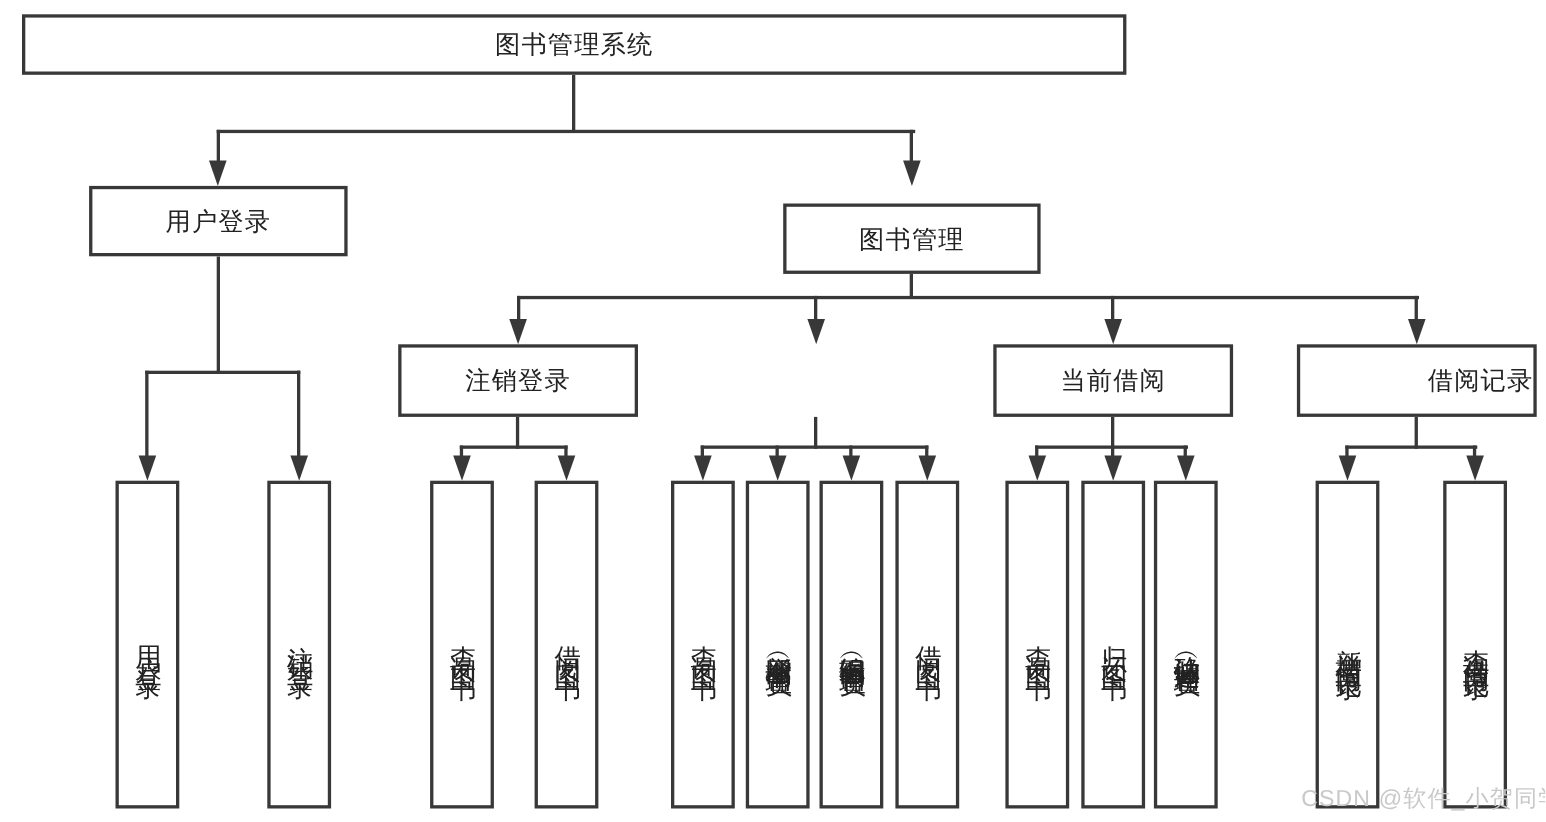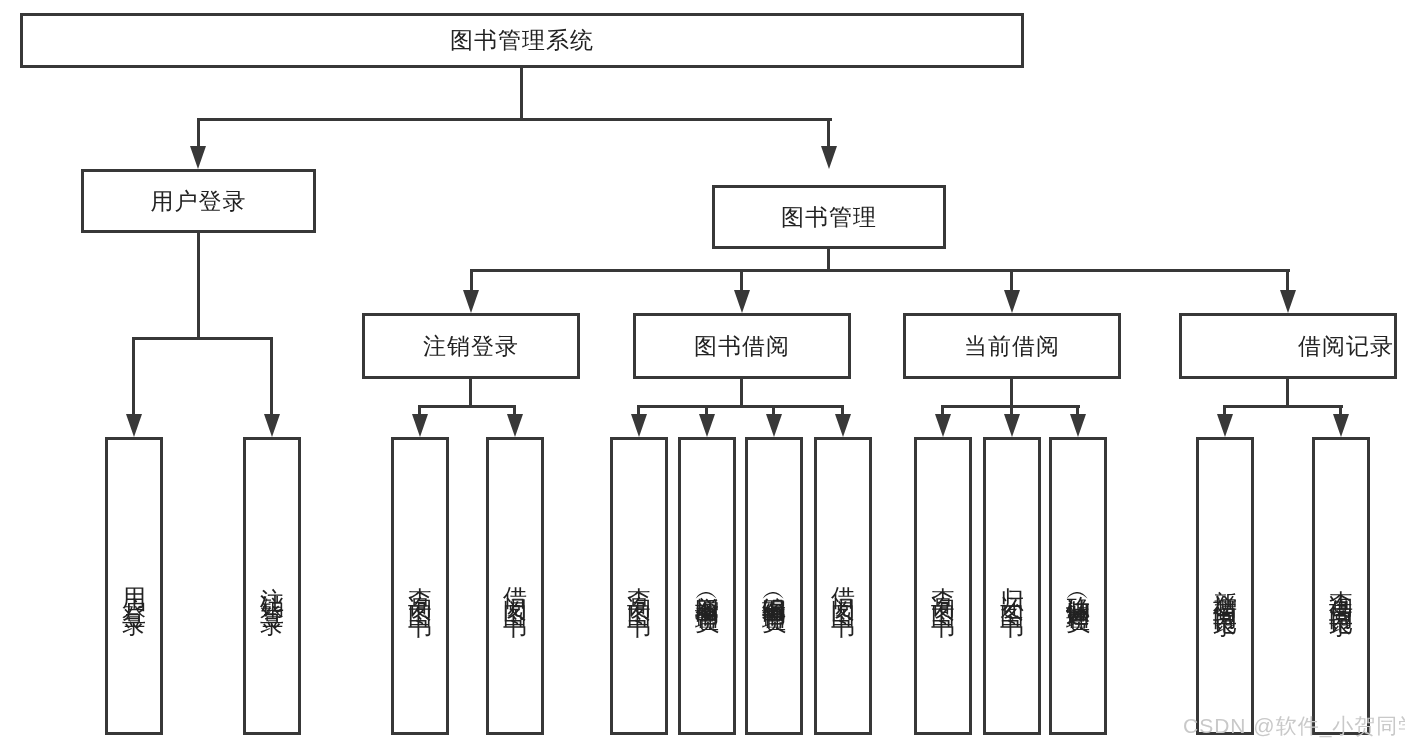--- a/index.html
+++ b/index.html
@@ -92,23 +92,20 @@
   <div class="node h" style="left:81px;top:169px;width:235px;height:64px;">
     <span>用户登录</span>
   </div>
   <div class="node h" style="left:712px;top:185px;width:234px;height:64px;">
     <span>图书管理</span>
   </div>
 
   <div class="node h" style="left:362px;top:313px;width:218px;height:66px;">
     <span>注销登录</span>
   </div>
-  <div class="node h" style="left:633px;top:313px;width:218px;height:66px;">
-    <span>图书借阅</span>
-  </div>
   <div class="node h" style="left:903px;top:313px;width:218px;height:66px;">
     <span>当前借阅</span>
   </div>
   <div class="node h" style="left:1179px;top:313px;width:218px;height:66px;justify-content:flex-end;">
     <span>借阅记录</span>
   </div>
 
   <div class="node v vs" style="left:105px;top:437px;width:58px;height:298px;">
     <span>用户登录</span>
   </div>

